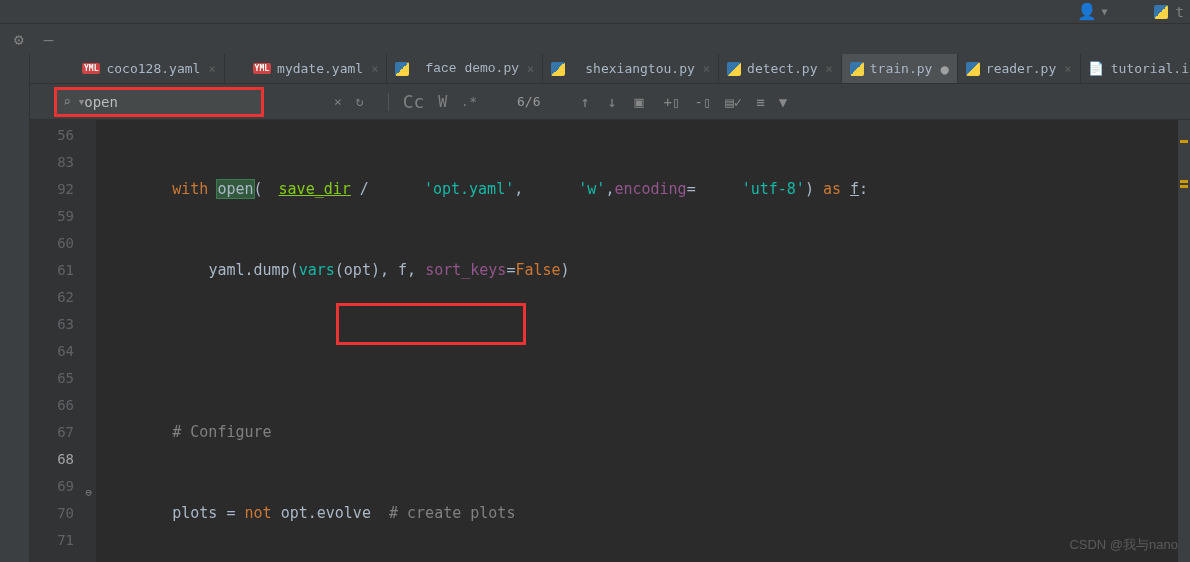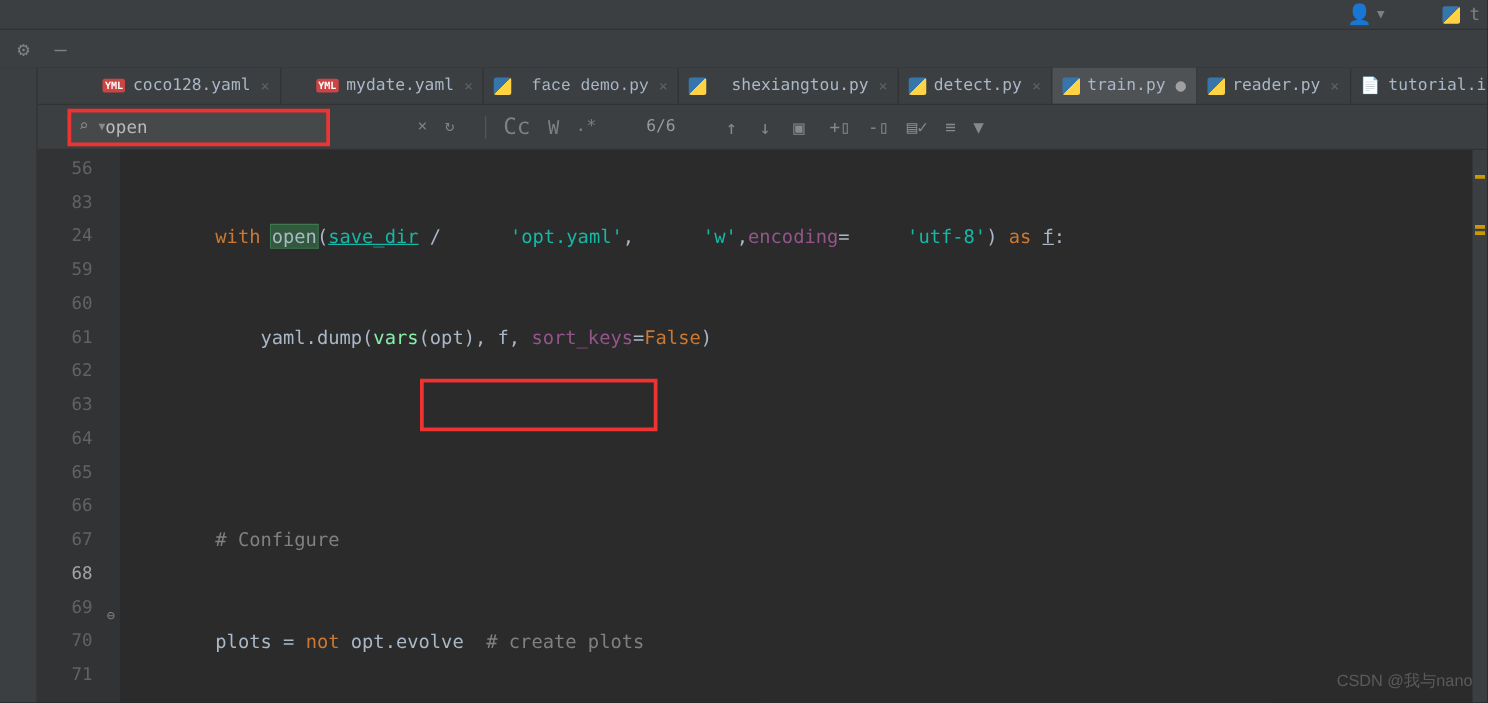--- a/index.html
+++ b/index.html
@@ -119,25 +119,25 @@
   flex: 1;
   padding-top: 2px;
   padding-left: 4px;
   font-size: 15px;
   line-height: 27px;
   white-space: pre;
   position: relative;
 }
 .code-line { height: 27px; }
 .kw { color: #cc7832; }
-.builtin { color: #86efac; }
+.builtin { color: #14b8a6; }
 .str { color: #14b8a6; margin-left: 46px; }
 .comment { color: #808080; }
 .self { color: #94558d; }
-.link-u { color: #14b8a6; text-decoration: underline; }
+.link-u { color: #84cc16; text-decoration: underline; margin-left: 16px; }
 .underline { text-decoration: underline; }
 .hl-open { background: #32593d; outline: 1px solid #3d7a50; color: #a9b7c6; }
 .red-box {
   position: absolute;
   border: 3px solid #e33;
   pointer-events: none;
 }
 .watermark {
   position: absolute;
   bottom: 8px;
@@ -260,21 +260,21 @@
     <span>▤✓</span>
     <span>≡</span>
     <span>▼</span>
   </div>
 </div>
 
 <div class="editor">
   <div class="gutter">
       <div class="line-num">56</div>
       <div class="line-num">83</div>
-      <div class="line-num">24</div>
+      <div class="line-num">92</div>
       <div class="line-num">59</div>
       <div class="line-num">60</div>
       <div class="line-num">61</div>
       <div class="line-num">62</div>
       <div class="line-num">63</div>
       <div class="line-num">64</div>
       <div class="line-num">65</div>
       <div class="line-num">66</div>
       <div class="line-num">67</div>
       <div class="line-num current">68</div>

